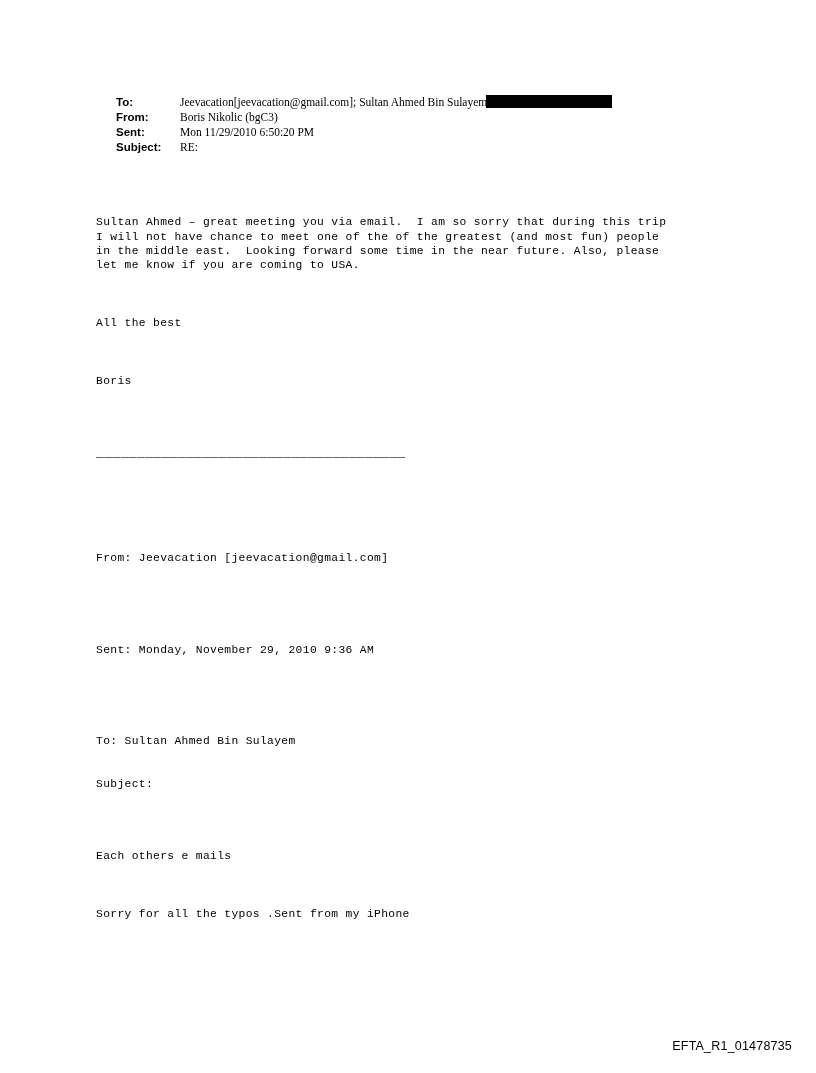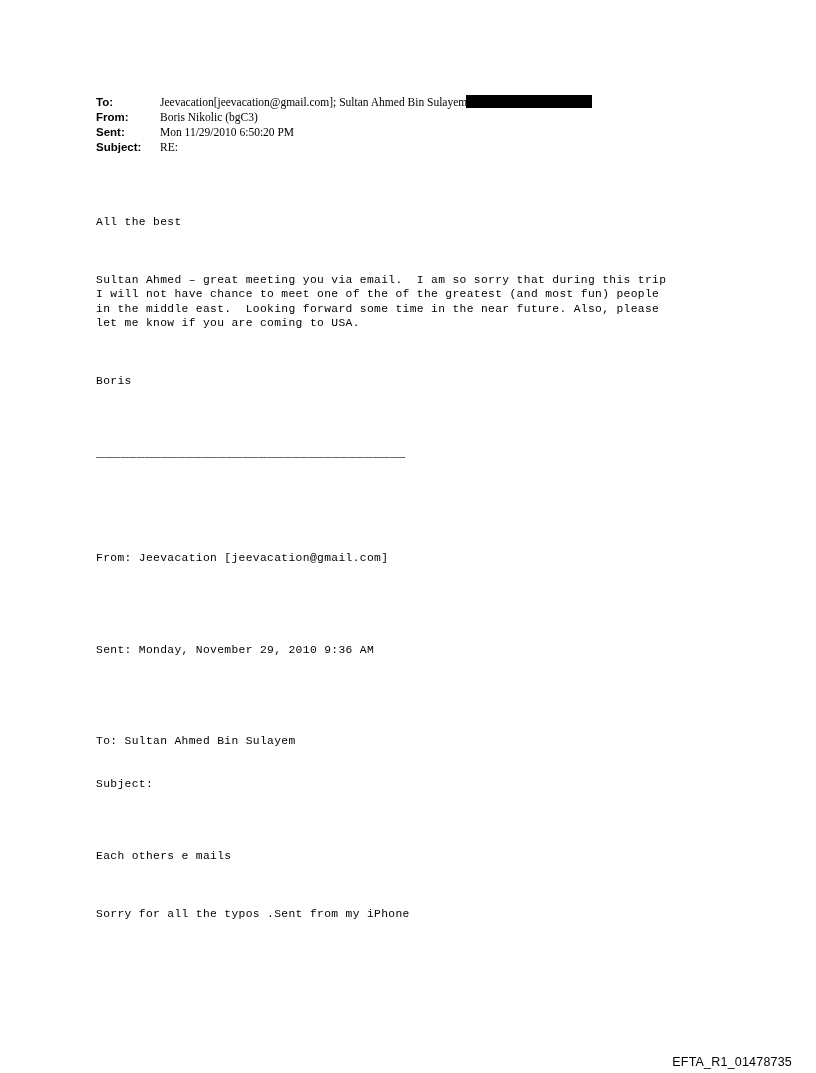--- a/index.html
+++ b/index.html
@@ -28,20 +28,21 @@
     left: 96px;
     top: 95px;
     width: 620px;
   }
   .hdr-row {
     display: flex;
     align-items: flex-end;
     line-height: 15px;
     margin-bottom: 0px;
     height: 15px;
+    margin-left: 20px;
   }
   .hdr-label {
     font-family: "Liberation Sans", sans-serif;
     font-weight: bold;
     font-size: 11.5px;
     width: 64px;
     flex: 0 0 64px;
     color: #000;
   }
   .hdr-value {
@@ -85,21 +86,21 @@
     line-height: 14.4px;
     letter-spacing: 0.35px;
     margin: 0;
     white-space: pre;
   }
 
   
   .bates {
     position: absolute;
     right: 24px;
-    bottom: 4px;
+    bottom: 20px;
     font-family: "Liberation Sans", sans-serif;
     font-size: 12.5px;
     color: #000;
     letter-spacing: 0.2px;
   }
 </style>
 </head>
 <body>
 
 <div class="page">
@@ -123,25 +124,25 @@
 
     <div class="hdr-row">
       <div class="hdr-label">Subject:</div>
       <div class="hdr-value">RE:</div>
     </div>
 
   </div>
 
   <div class="body-text">
 
-    <p class="para">All the best</p>
     <p class="para">Sultan Ahmed – great meeting you via email.  I am so sorry that during this trip
 I will not have chance to meet one of the of the greatest (and most fun) people
 in the middle east.  Looking forward some time in the near future. Also, please
 let me know if you are coming to USA.</p>
+    <p class="para">All the best</p>
     <p class="para">Boris</p>
 
     <p class="divider-line">______________________________________</p>
 
     <p class="para tight">From: Jeevacation [jeevacation@gmail.com]</p>
     <p class="para tight">Sent: Monday, November 29, 2010 9:36 AM</p>
     <p class="para tight">To: Sultan Ahmed Bin Sulayem</p>
     <p class="para">Subject:</p>
 
     <p class="para">Each others e mails</p>

